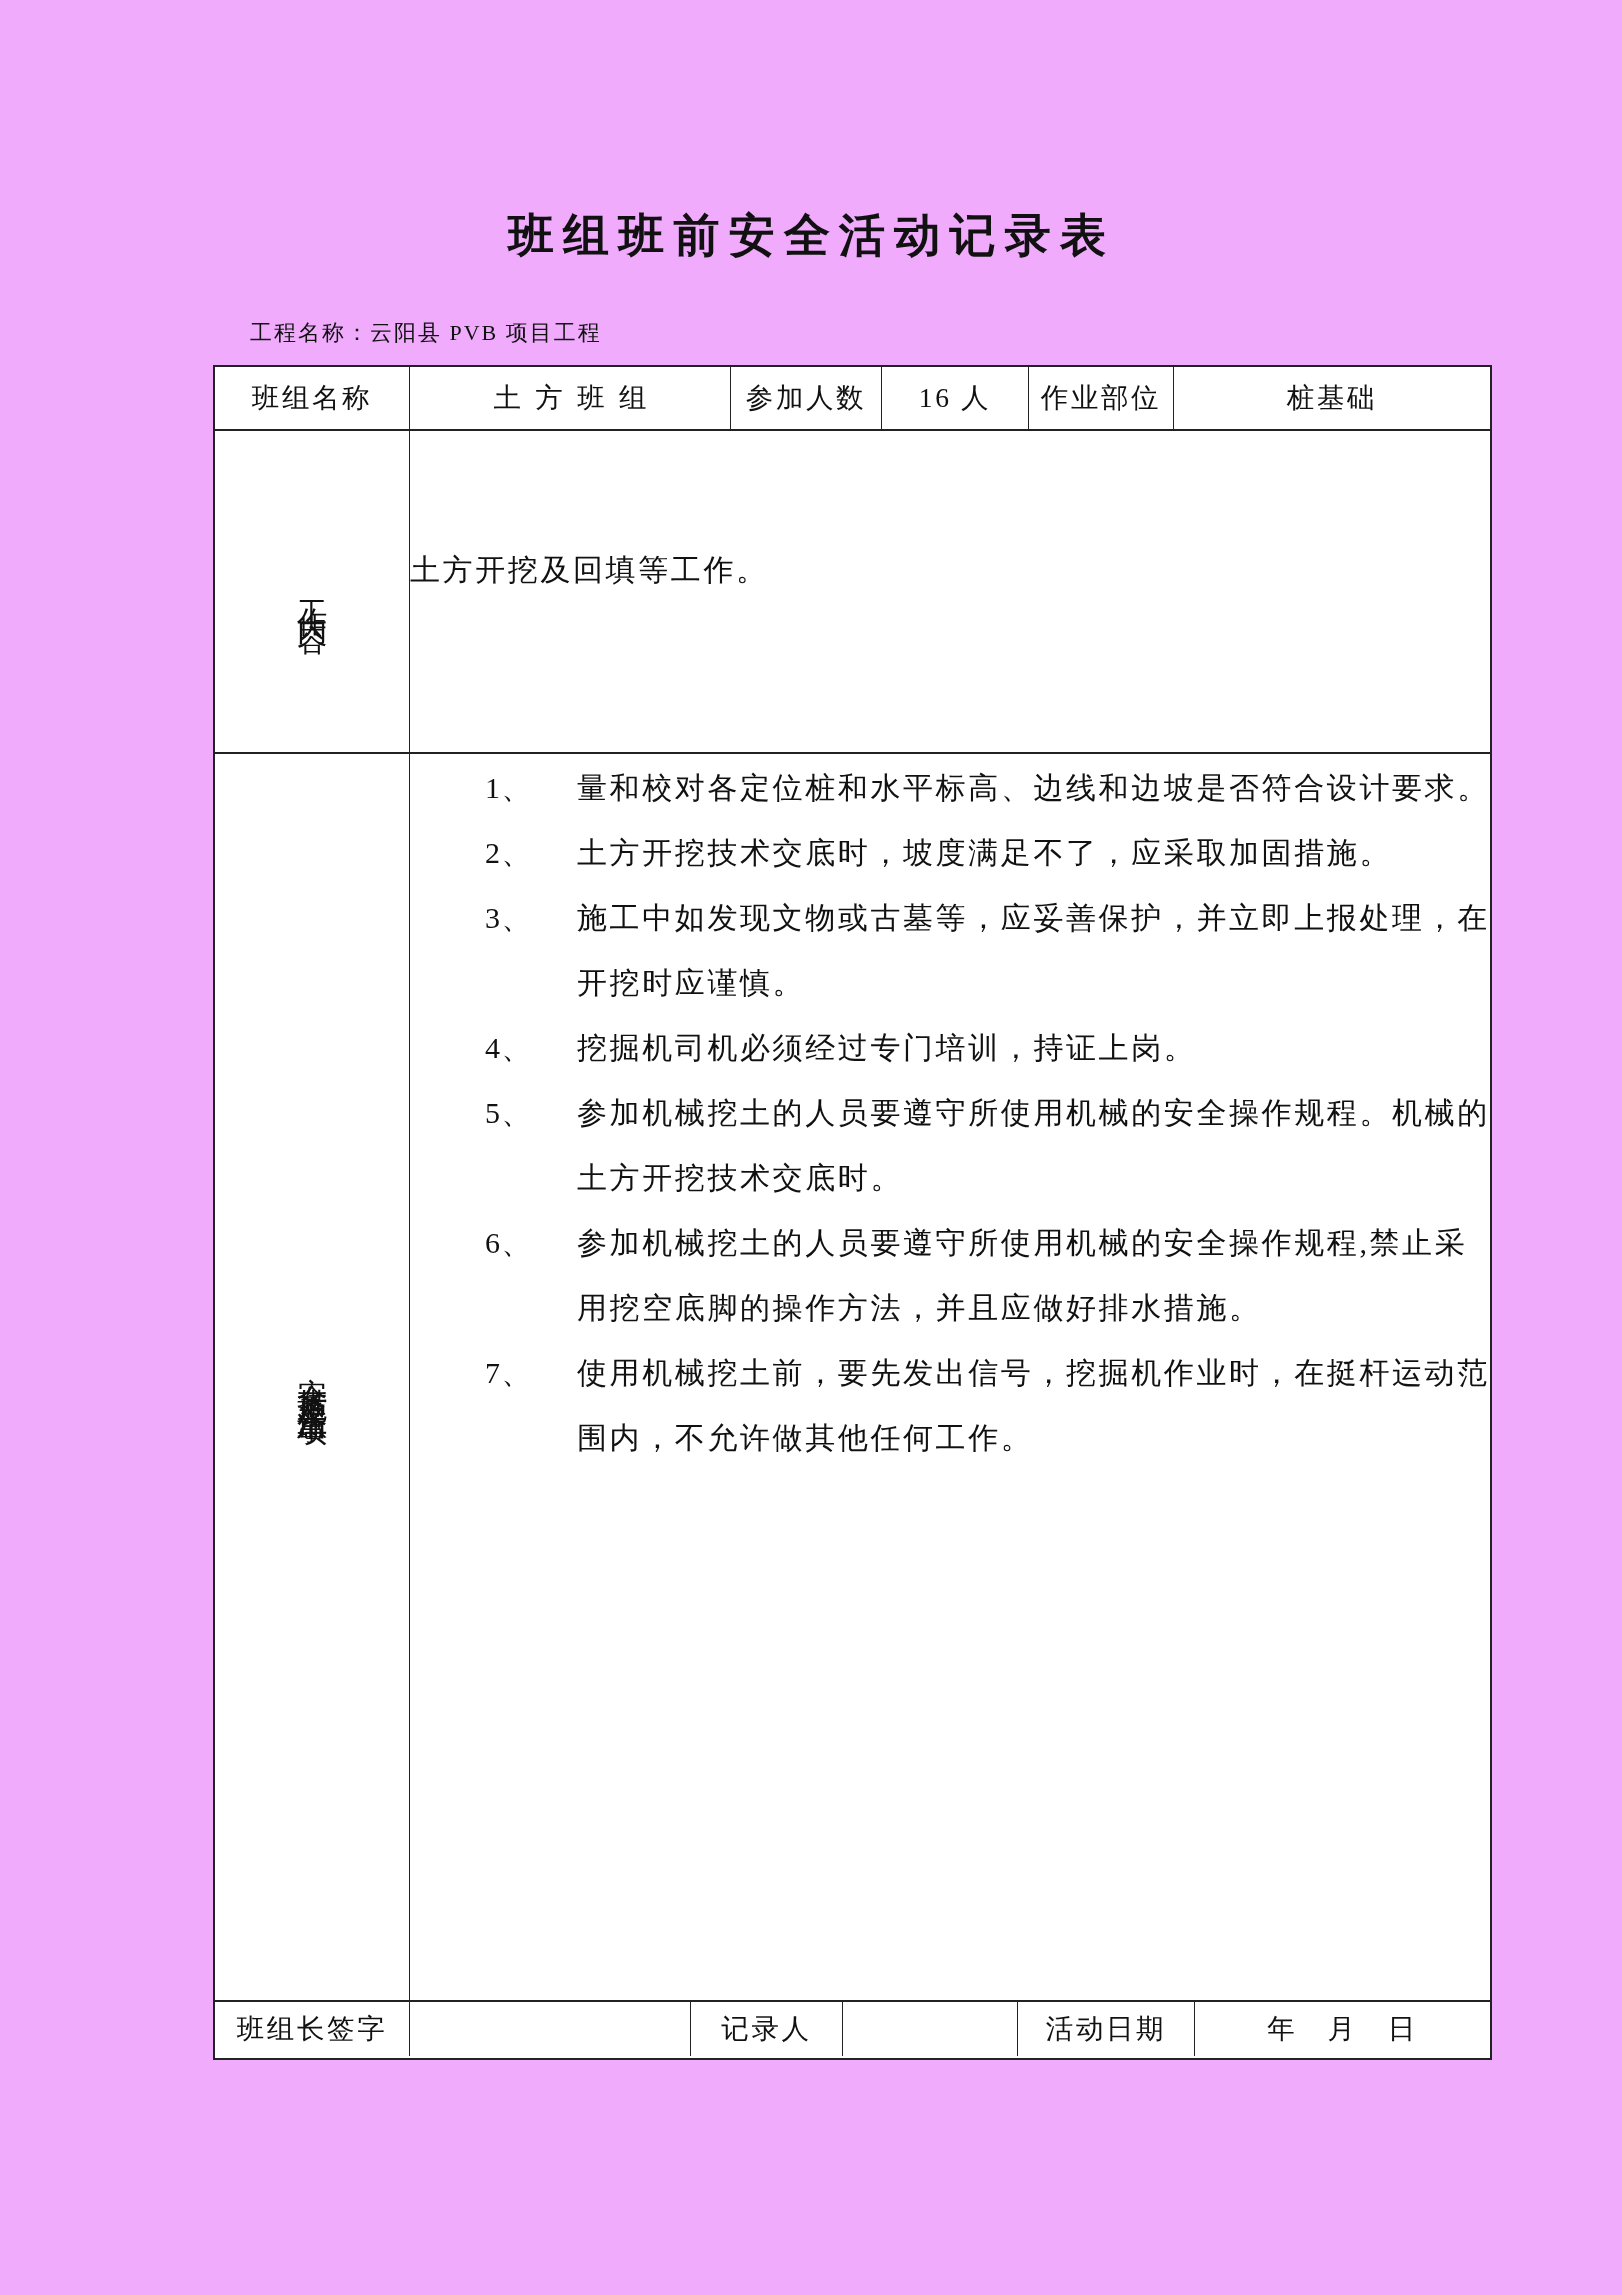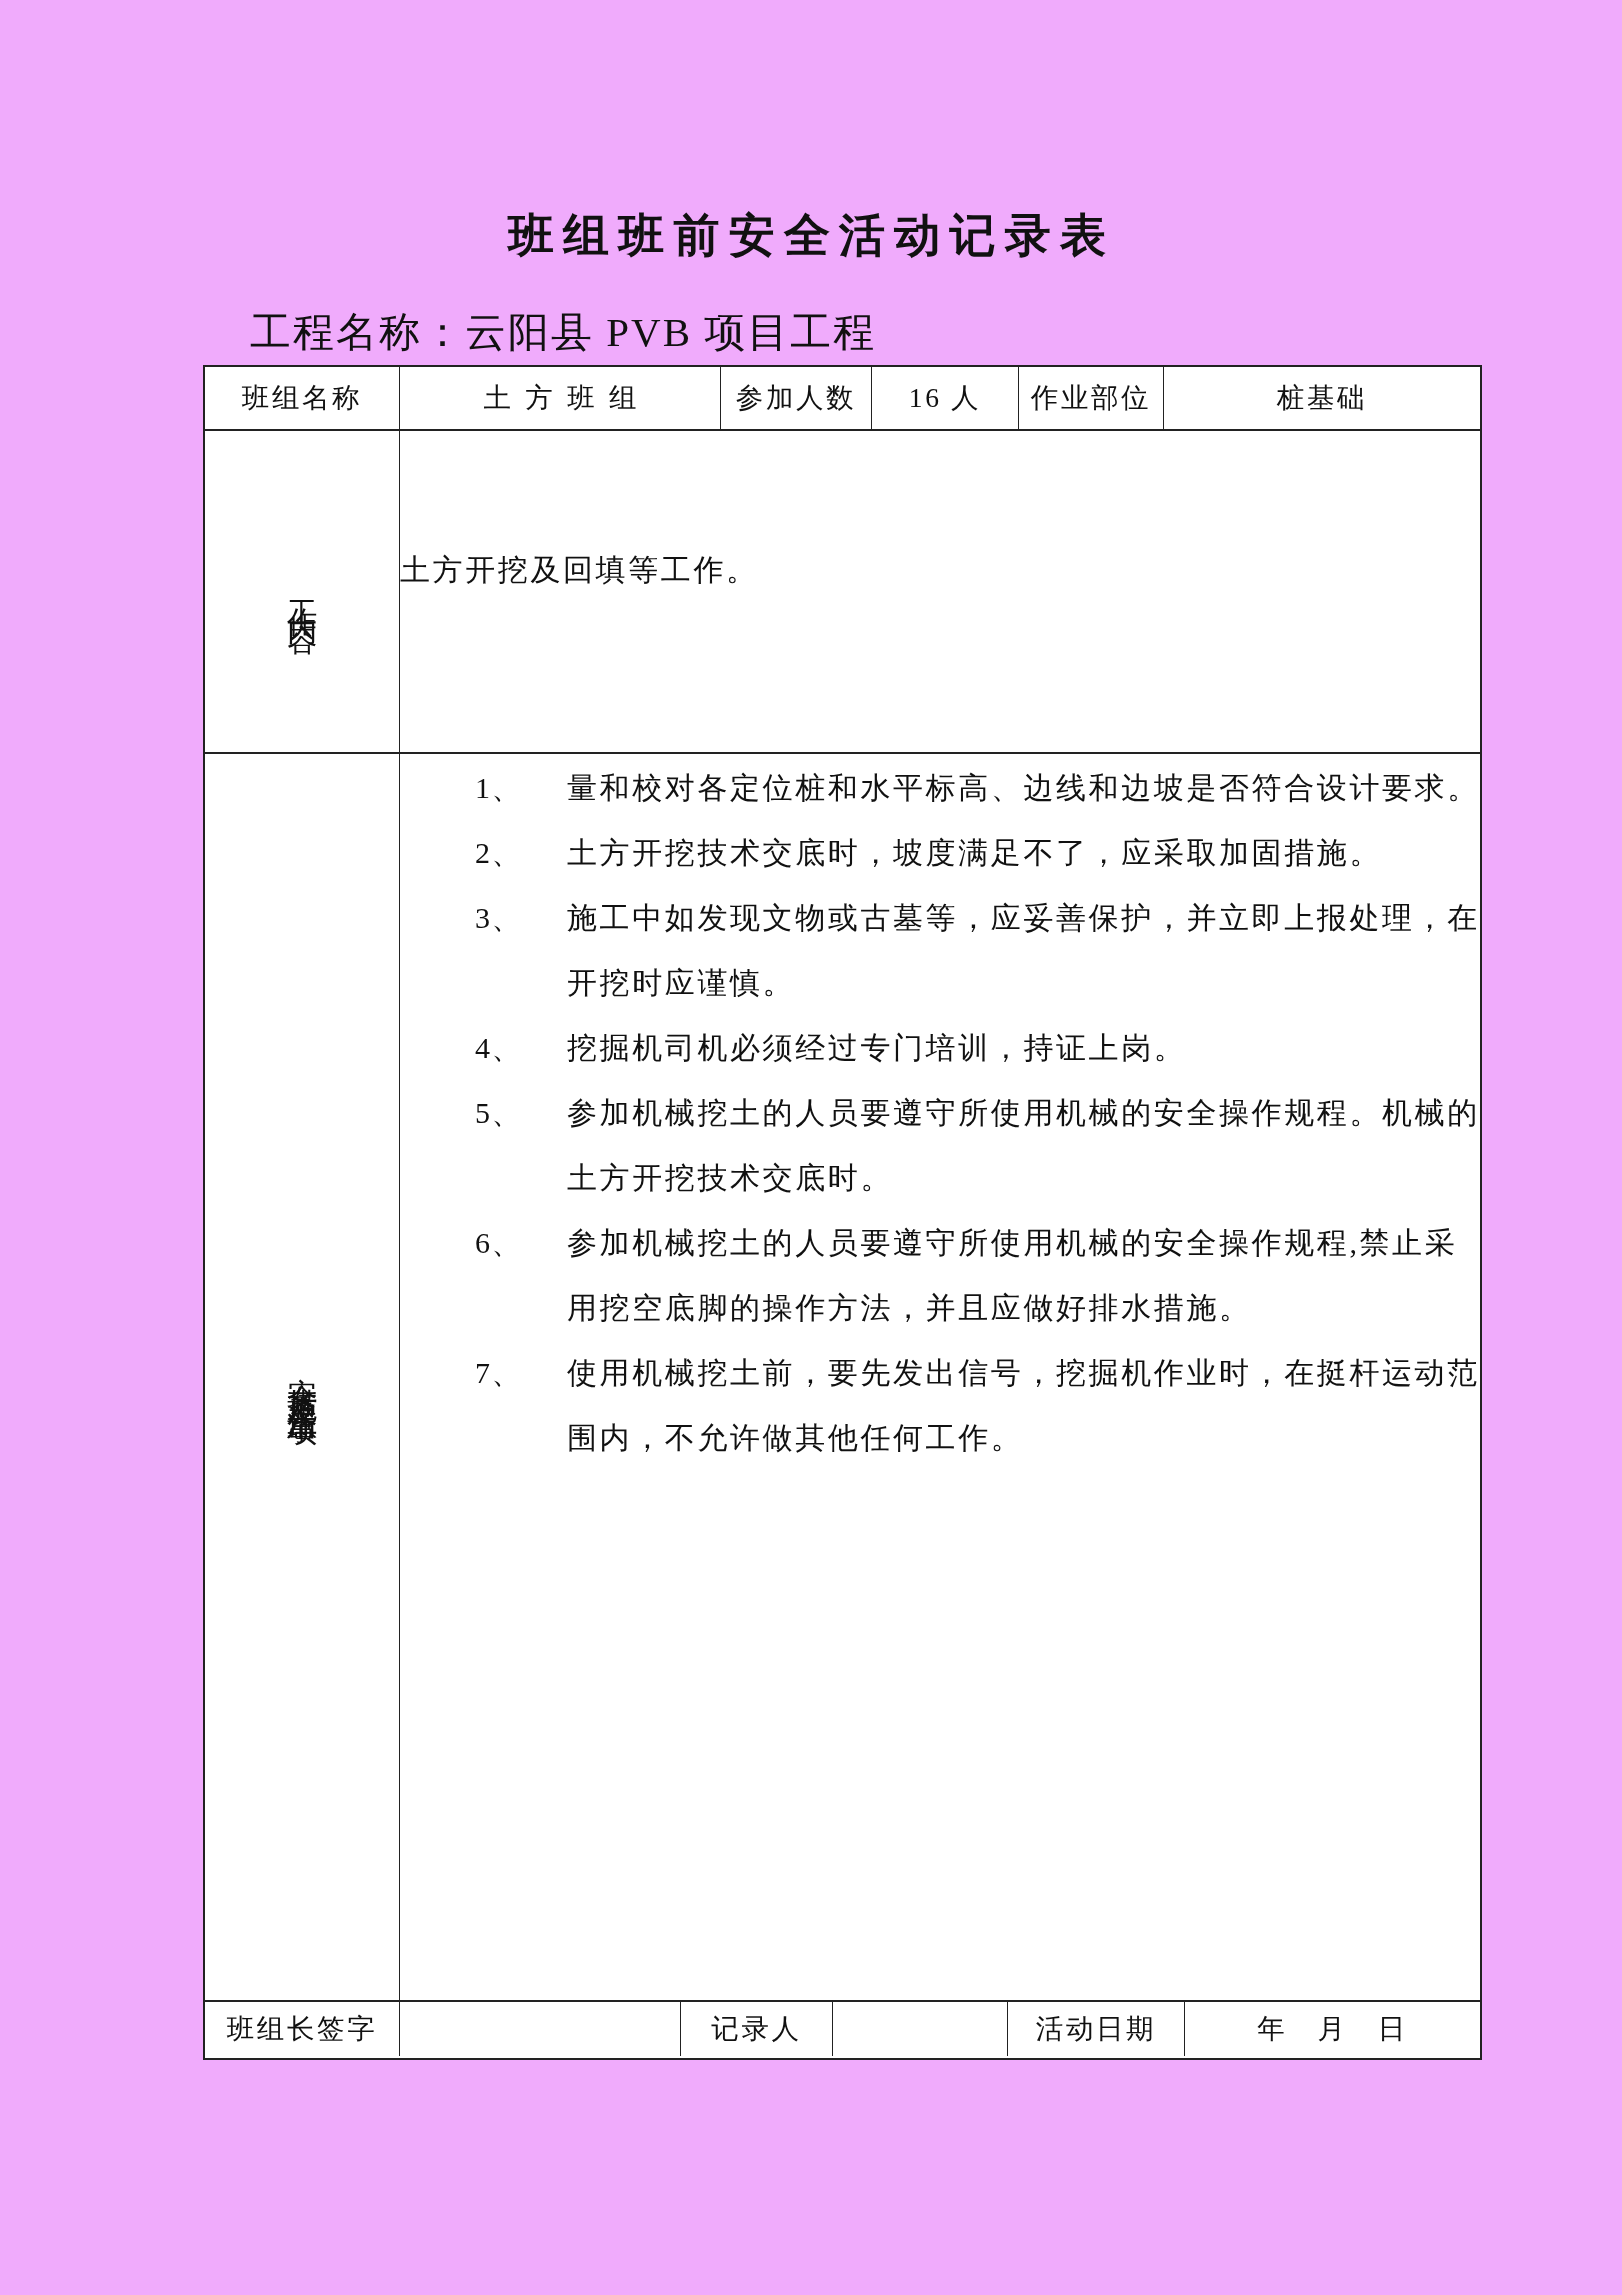--- a/index.html
+++ b/index.html
@@ -8,24 +8,24 @@
     font-family:"Liberation Serif","DejaVu Serif",serif; color:#111;
     overflow:hidden;
   }
   .doc-title {
     position:absolute; top:208px; left:0; width:1623px;
     text-align:center; font-size:46px; font-weight:bold;
     letter-spacing:9.2px; line-height:56px; white-space:nowrap;
   }
   .project-line {
     position:absolute; top:313px; left:250px;
-    font-size:41px; letter-spacing:2px; line-height:39px; white-space:nowrap;
+    font-size:22px; letter-spacing:2px; line-height:39px; white-space:nowrap;
   }
   .form-table {
-    position:absolute; left:203px; top:365px; width:1279px; height:1695px;
+    position:absolute; left:213px; top:365px; width:1279px; height:1695px;
     border:2px solid #222; box-sizing:border-box; background:#fff;
   }
   .trow { display:grid; box-sizing:border-box; }
   .trow.sep { border-top:2px solid #222; }
   .r1 { height:62px;  grid-template-columns:194px 321px 151px 147px 145px auto; }
   .r2 { height:323px; grid-template-columns:194px auto; }
   .r3 { height:1248px;grid-template-columns:194px auto; }
   .r4 { height:56px;  grid-template-columns:194px 281px 152px 175px 177px auto; }
   .cell {
     box-sizing:border-box; display:flex; align-items:center; justify-content:center;

